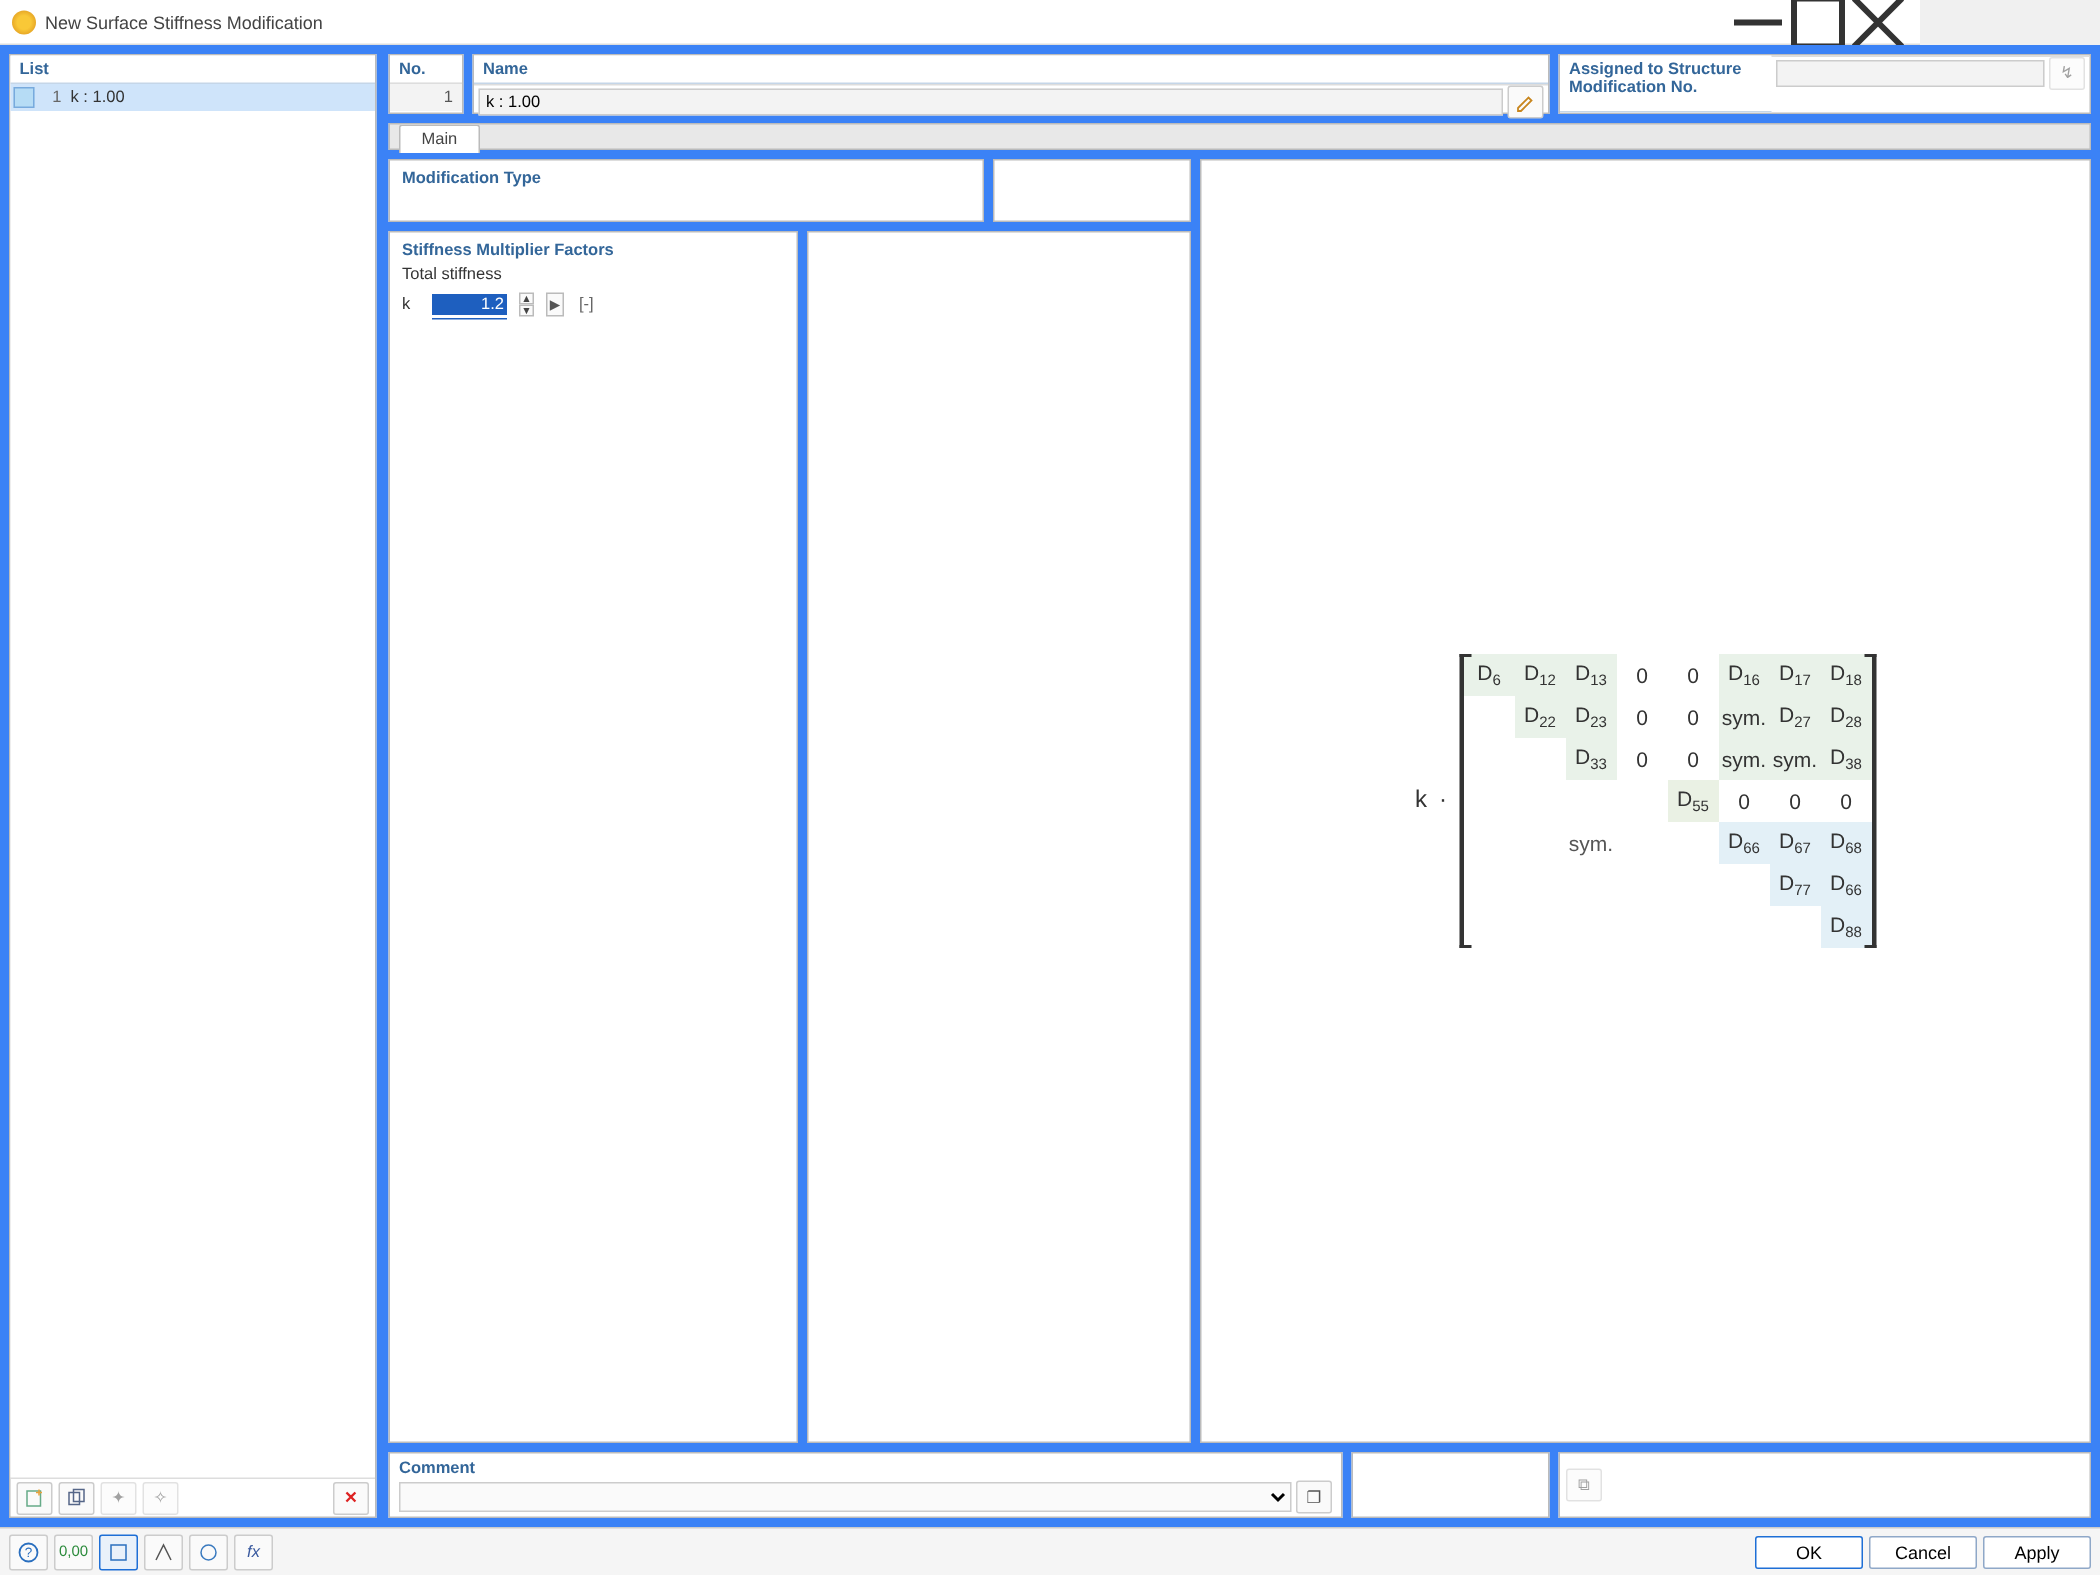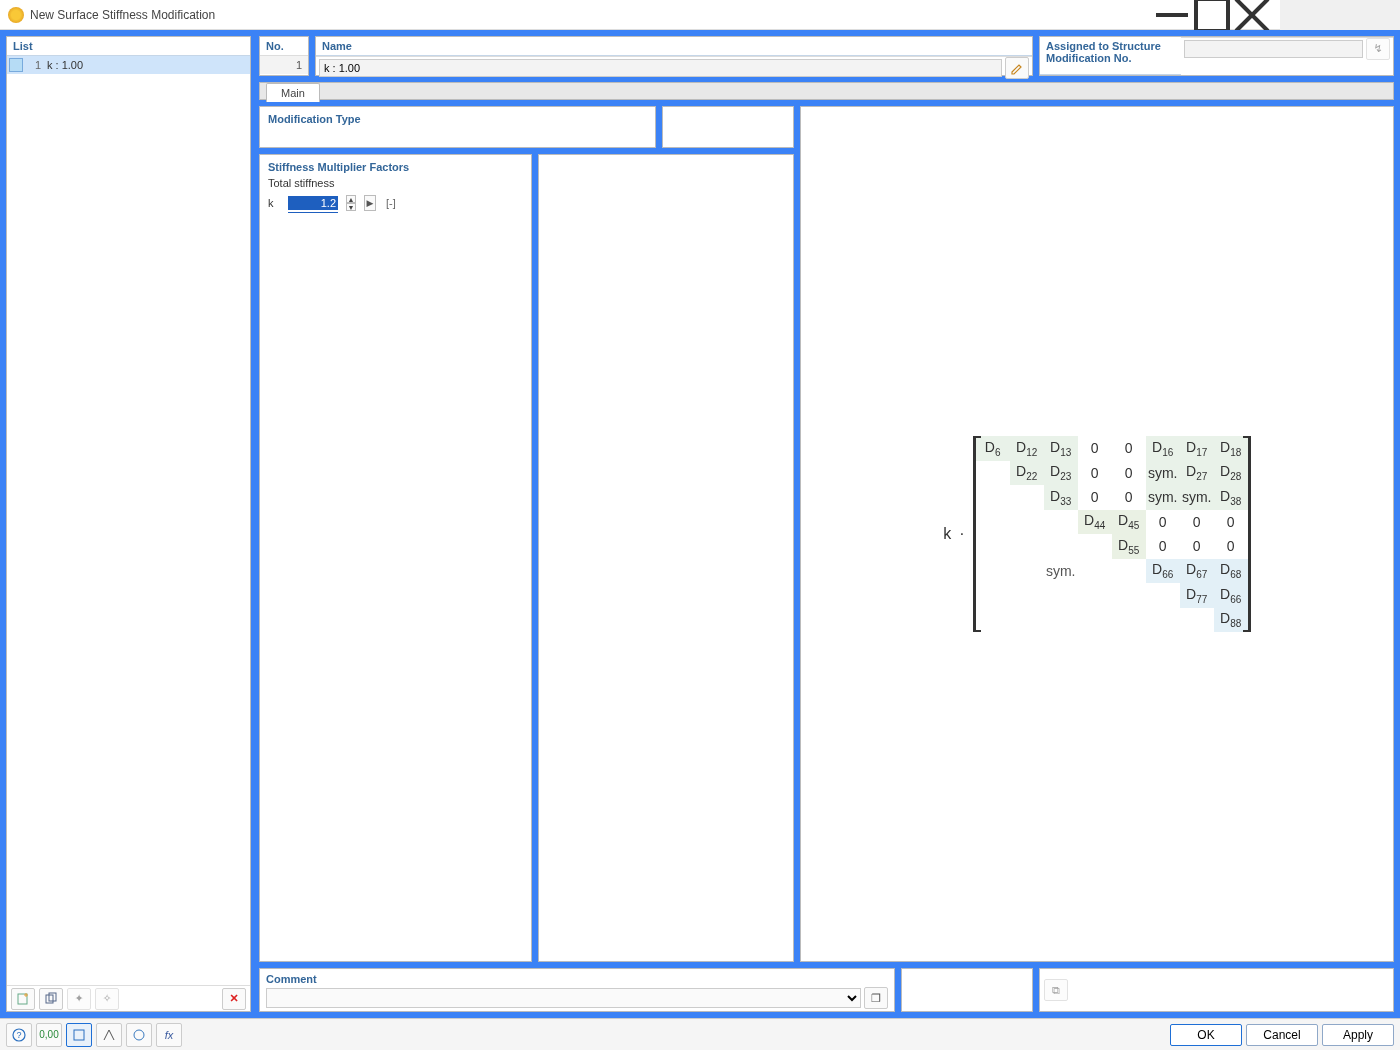--- a/index.html
+++ b/index.html
@@ -256,30 +256,20 @@
                     <td>0</td>
                     <td>0</td>
                     <td class="g1">sym.</td>
                     <td class="g1">sym.</td>
                     <td class="g1">D<sub>38</sub></td>
                   </tr>
               <tr>
                     <td></td>
                     <td></td>
                     <td></td>
-                    <td class="g2">D<sub>44</sub></td>
-                    <td class="g2">D<sub>45</sub></td>
-                    <td>0</td>
-                    <td>0</td>
-                    <td>0</td>
-                  </tr>
-              <tr>
-                    <td></td>
-                    <td></td>
-                    <td></td>
                     <td></td>
                     <td class="g2">D<sub>55</sub></td>
                     <td>0</td>
                     <td>0</td>
                     <td>0</td>
                   </tr>
               <tr>
                     <td colspan="5" class="symbig" style="text-align:center">sym.</td>
                     <td class="g3">D<sub>66</sub></td>
                     <td class="g3">D<sub>67</sub></td>

